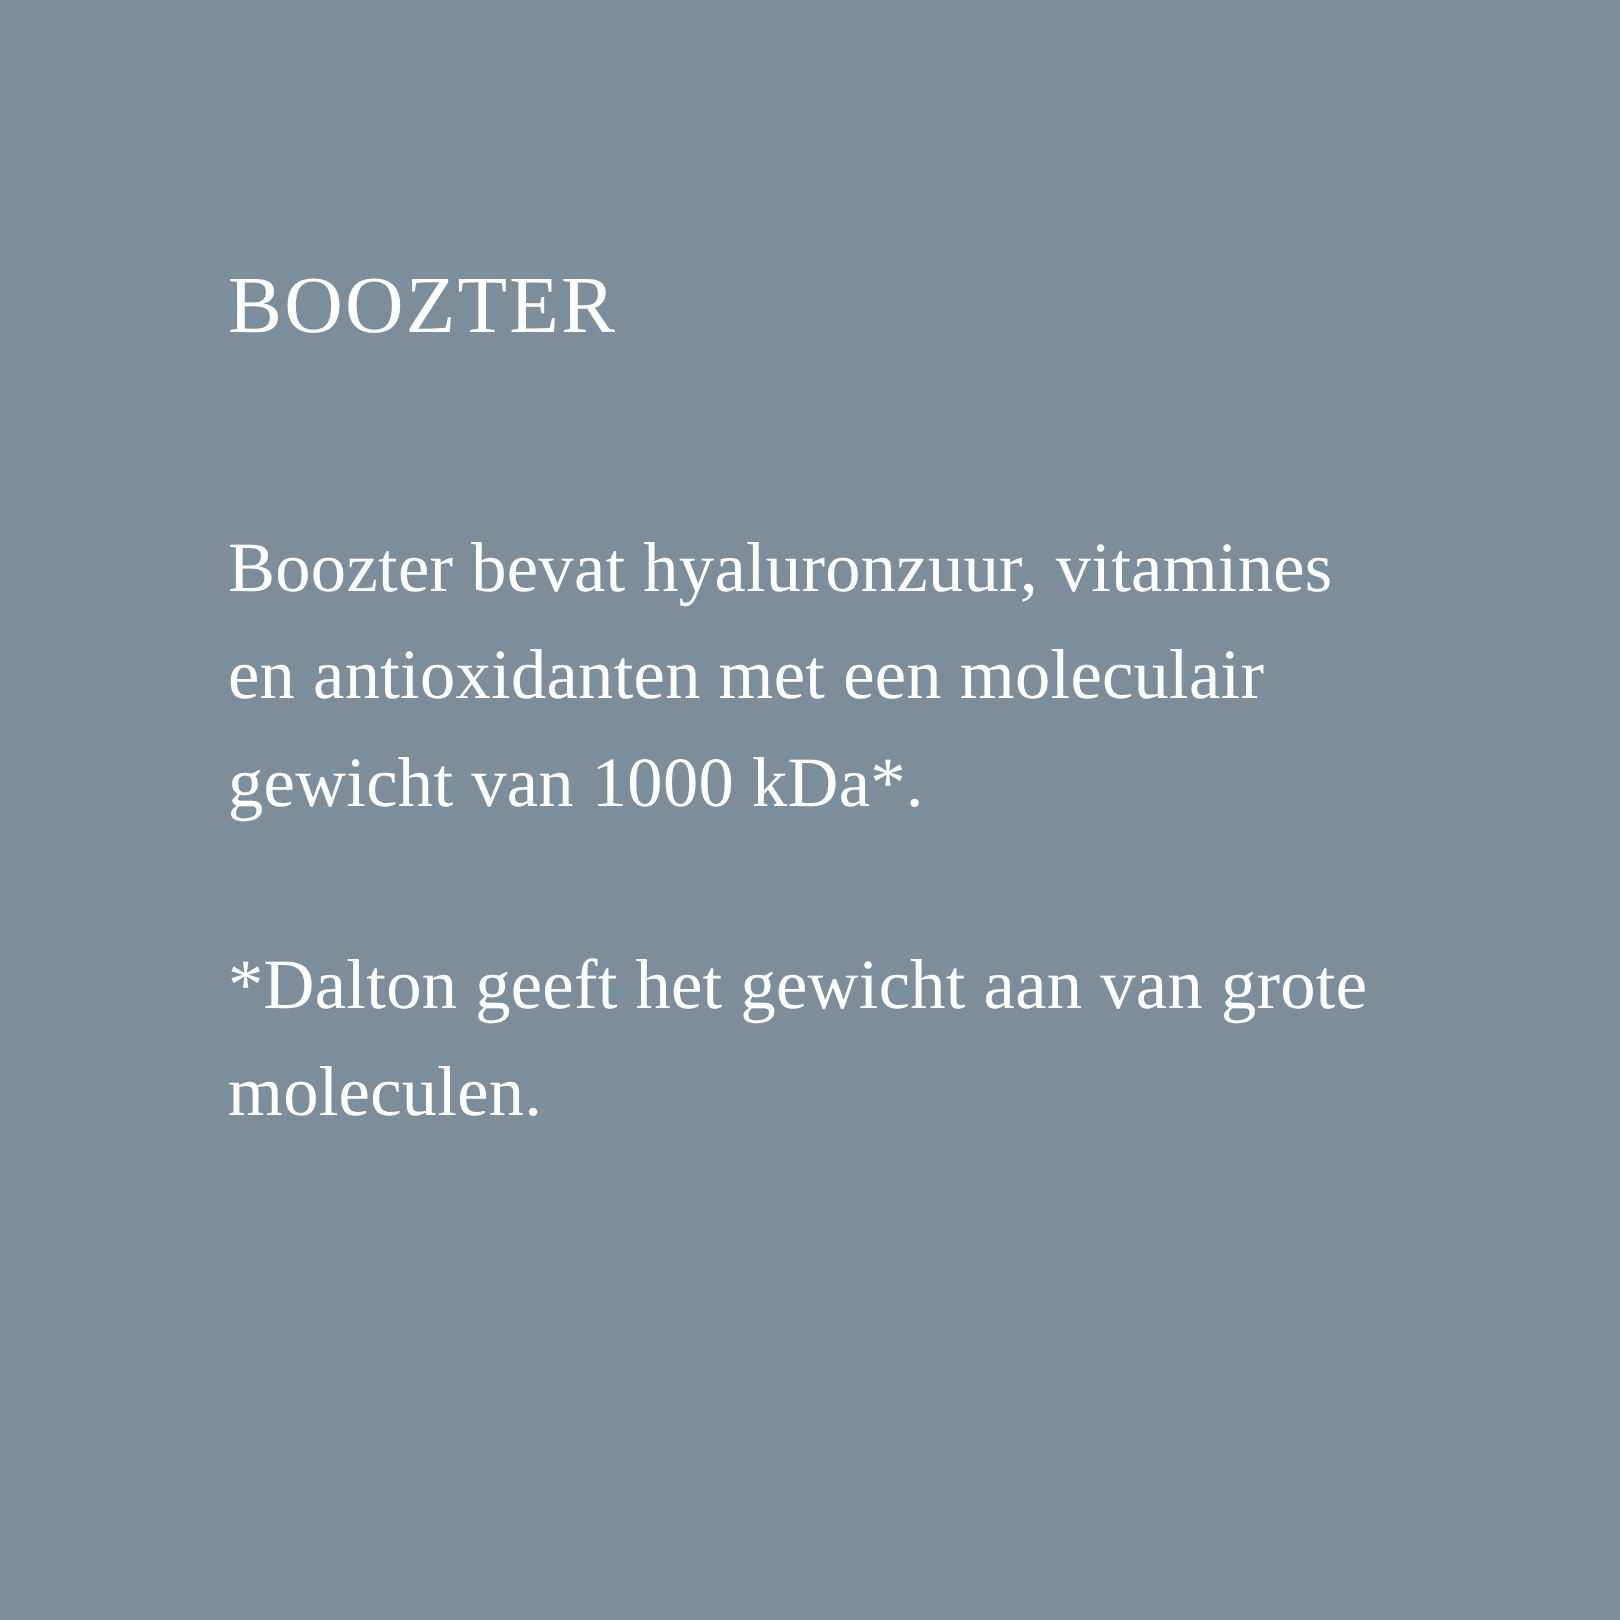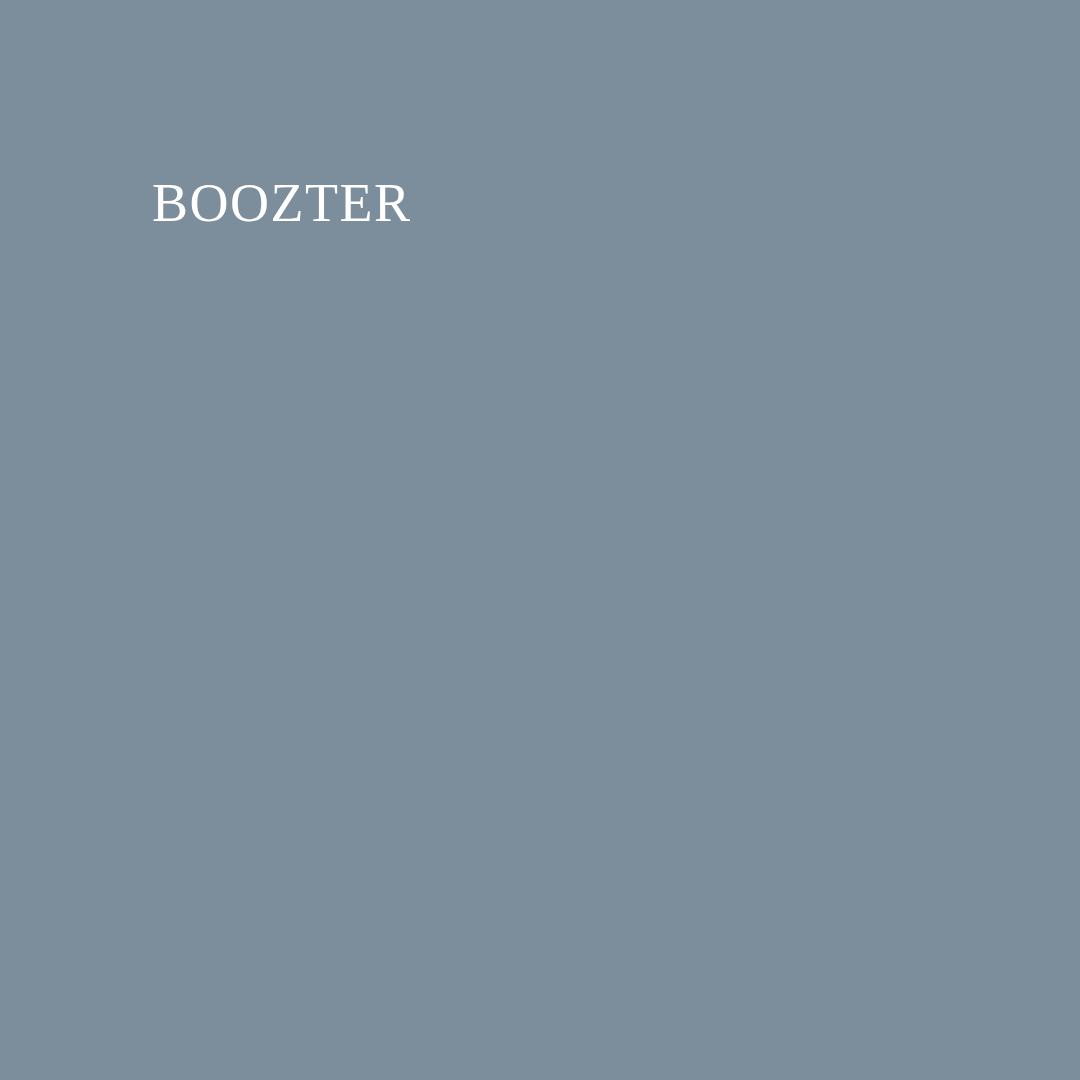--- a/index.html
+++ b/index.html
@@ -45,13 +45,17 @@
   }
   .paragraph + .paragraph {
     margin-top: 64px;
   }
 </style>
 </head>
 <body>
 
 <div class="card">
   <h1 class="title">BOOZTER</h1>
+  <div class="body-block">
+    <p class="paragraph">Boozter bevat hyaluronzuur, vitamines en antioxidanten met een moleculair gewicht van 1000 kDa*.</p>
+    <p class="paragraph">*Dalton geeft het gewicht aan van grote moleculen.</p>
+  </div>
 </div>
 
 </body></html>

